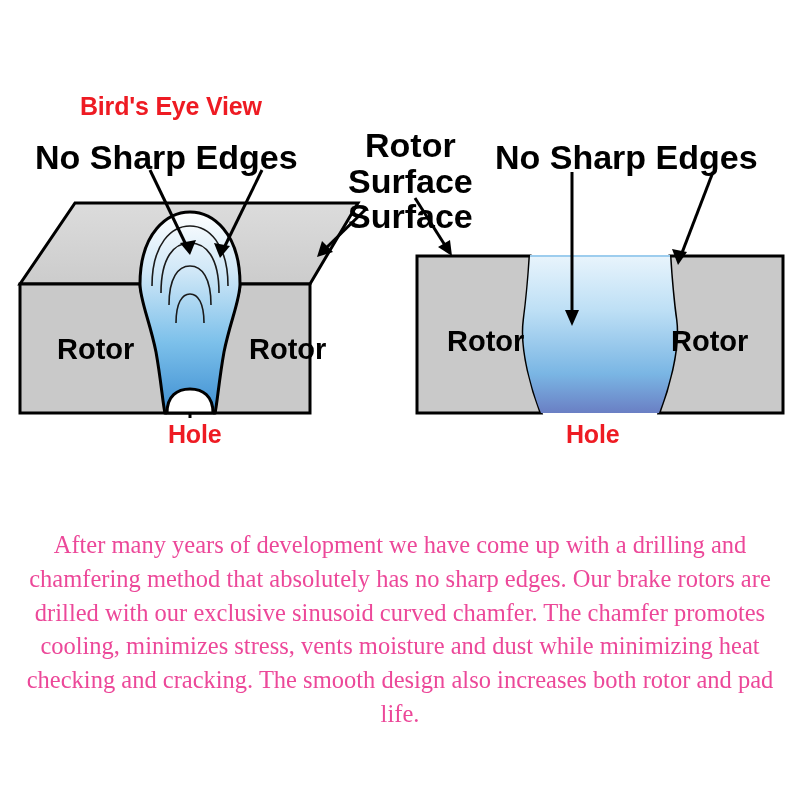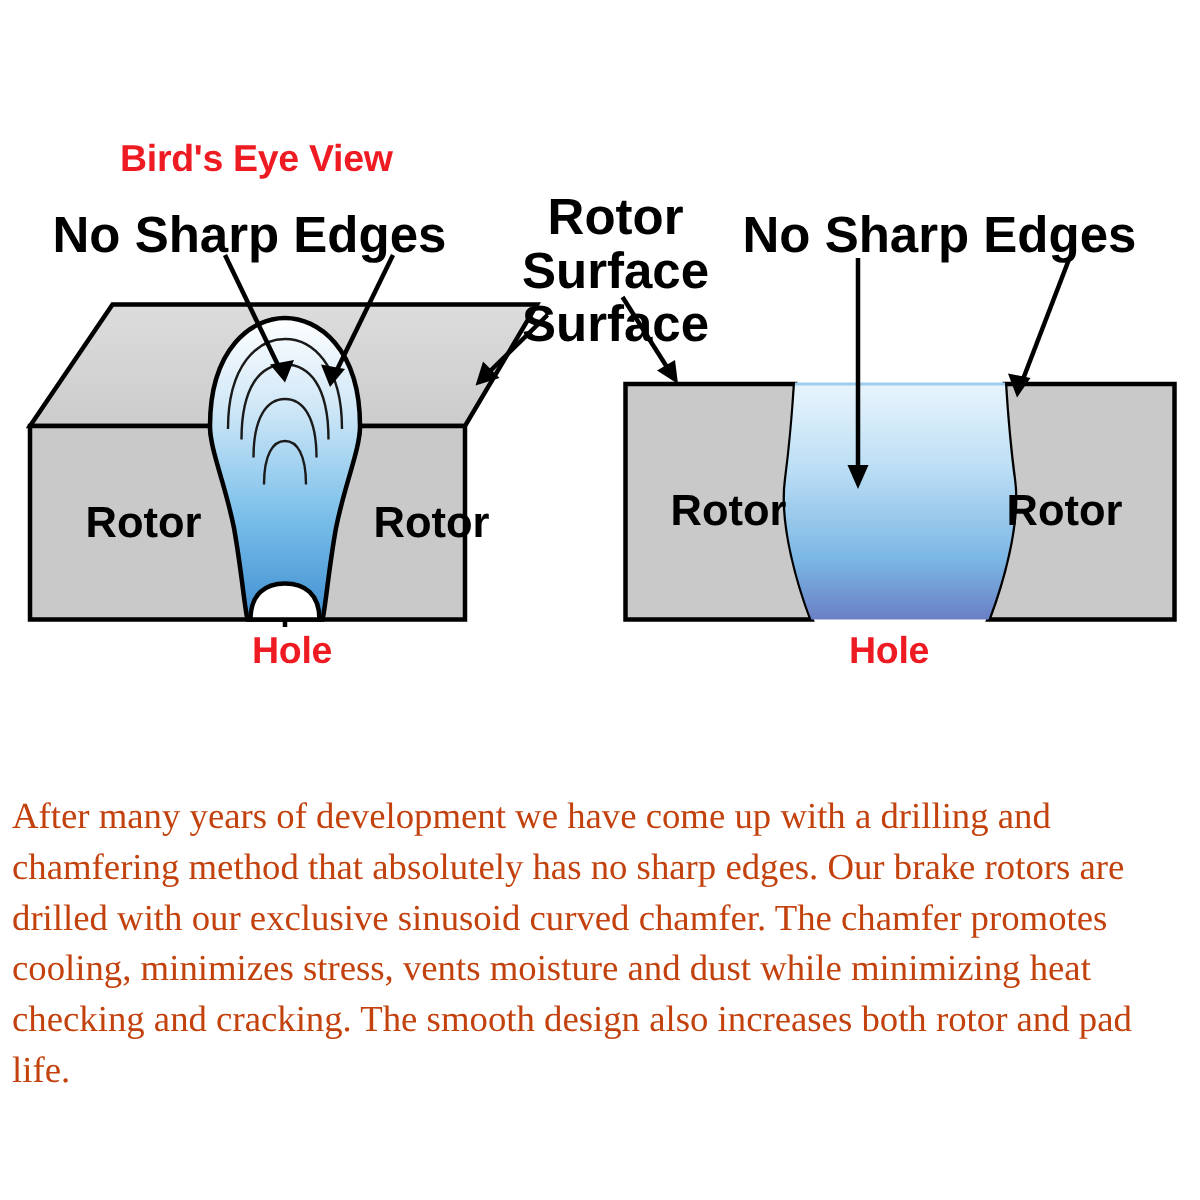--- a/index.html
+++ b/index.html
@@ -62,22 +62,22 @@
 
   
   .body-text {
     position: absolute;
     left: 8px;
     top: 528px;
     width: 784px;
     font-family: "Liberation Serif", serif;
     font-size: 24.5px;
     line-height: 1.38;
-    text-align: left;
-    color: #c2410c;
+    text-align: center;
+    color: #ec4899;
   }
 
   svg { display: block; }
 </style>
 </head>
 <body>
 
 <div class="stage">
 
   <svg width="800" height="480" viewBox="0 0 800 480" style="position:absolute;left:0;top:0;">

